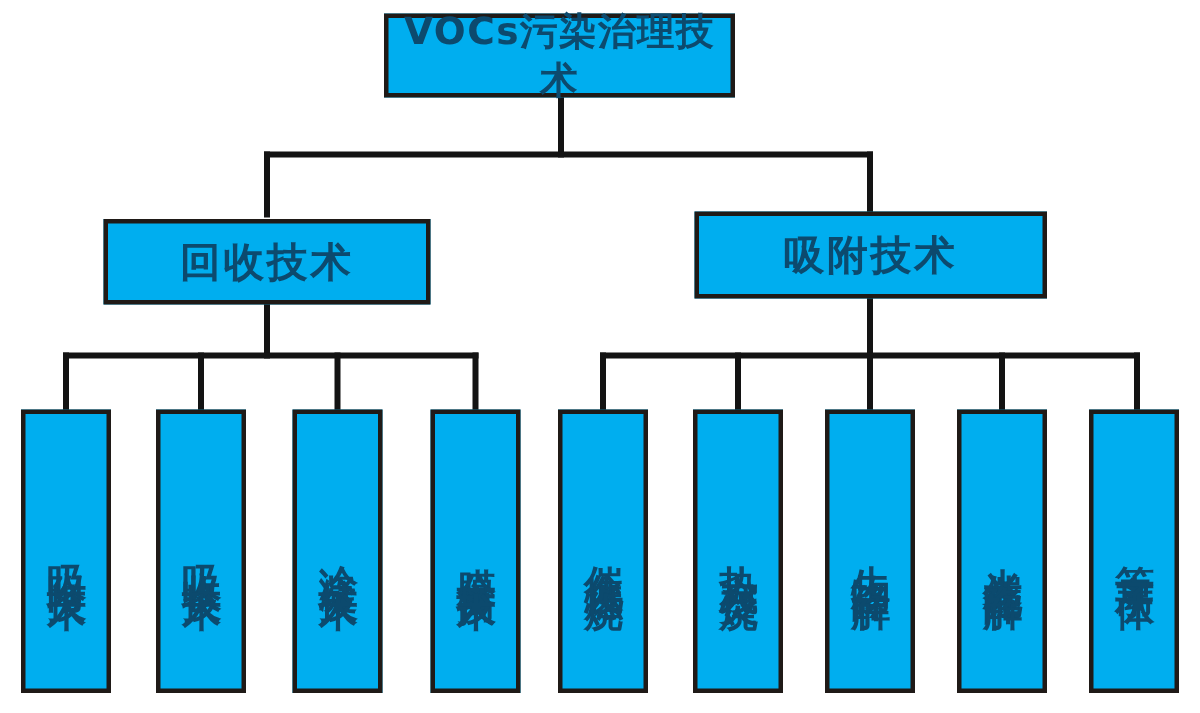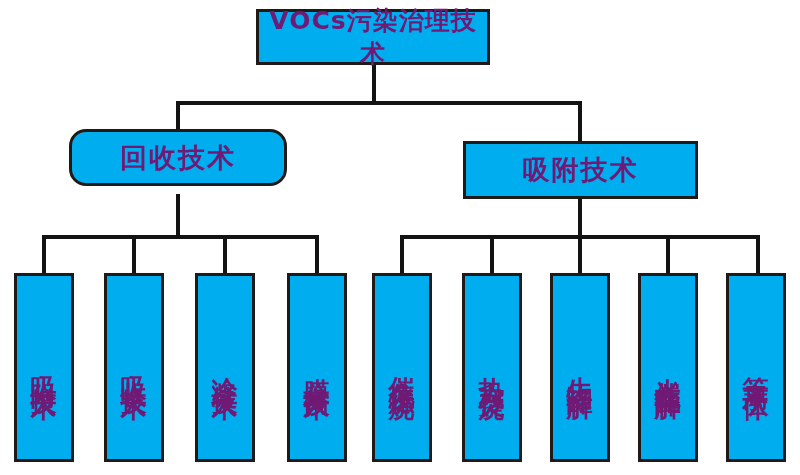--- a/index.html
+++ b/index.html
@@ -22,34 +22,34 @@
   }
   
   .node {
     position: absolute;
     box-sizing: border-box;
     background: #00AEEF;
     border: 3px solid #1F1A17;
     display: flex;
     align-items: center;
     justify-content: center;
-    color: #701a75;
+    color: #0c4a6e;
     font-weight: bold;
     text-align: center;
   }
   .node.level1 {
     left: 256px; top: 9px; width: 234px; height: 56px;
     font-size: 25px;
     letter-spacing: 1px;
   }
   .node.level2 {
     font-size: 27px;
     letter-spacing: 2px;
   }
-  .node.recovery    { left: 69px;  top: 129px; width: 218px; height: 57px; border-radius: 17px; }
+  .node.recovery    { left: 69px;  top: 146px; width: 218px; height: 57px; }
   .node.destruction { left: 463px; top: 141px; width: 235px; height: 58px; }
   .node.leaf {
     top: 273px;
     width: 60px;
     height: 189px;
     font-size: 26px;
   }
   .leaf .vtext {
     writing-mode: vertical-lr;
     text-orientation: upright;

